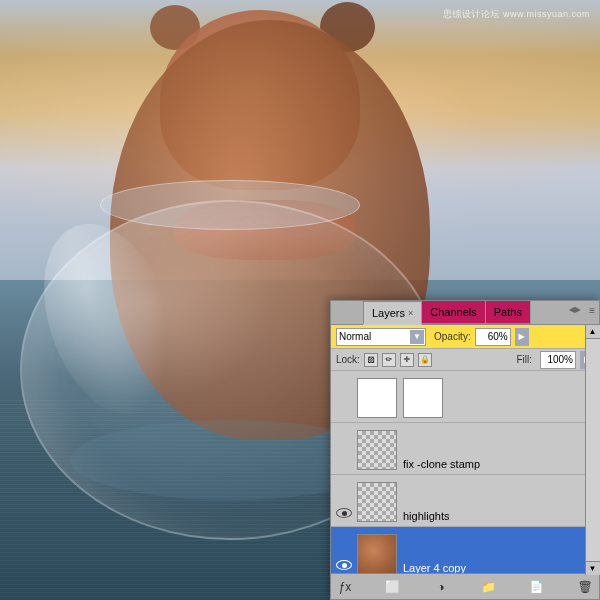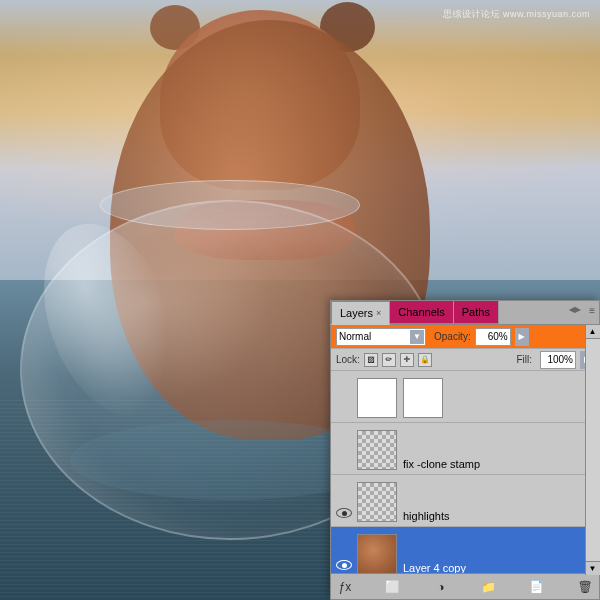--- a/index.html
+++ b/index.html
@@ -207,38 +207,39 @@
       border-bottom: 2px solid #c8c8c8;
       font-weight: 500;
     }
 
     .panel-tab.active {
       background: #c8c8c8;
       border-top: 1px solid #888;
       border-left: 1px solid #888;
       border-bottom: 2px solid #c8c8c8;
       margin-bottom: -1px;
+      margin-left: 32px;
     }
 
     .panel-tab.inactive {
       background: #be185d;
       border-bottom: 1px solid #888;
     }
 
     .tab-close {
       font-size: 9px;
       margin-left: 3px;
       color: #555;
     }
 
     .panel-controls {
       display: flex;
       align-items: center;
       padding: 3px 5px;
-      background: #f97316;
+      background: #fde047;
       border-bottom: 1px solid #aaa;
       gap: 4px;
       height: 24px;
     }
 
     .blend-mode-select {
       width: 90px;
       height: 18px;
       font-size: 10px;
       background: white;

